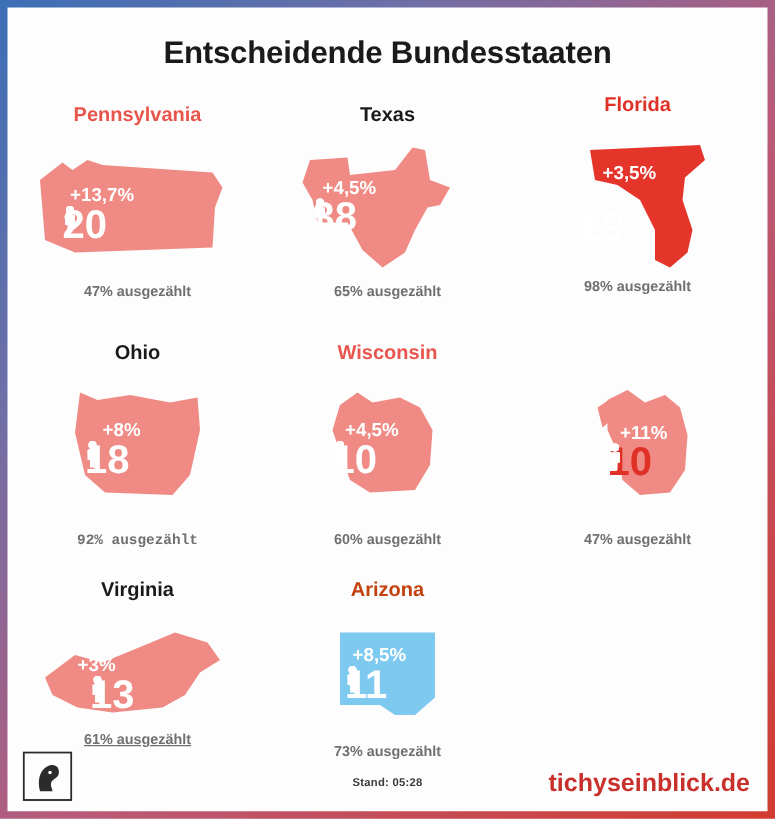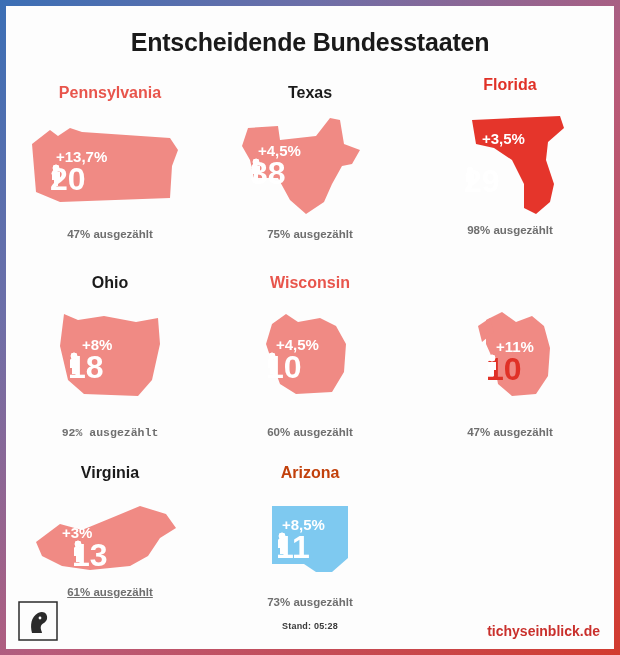--- a/index.html
+++ b/index.html
@@ -107,21 +107,21 @@
     text-align: center;
     font-size: 9px;
     font-weight: bold;
     color: #3a3a3a;
     letter-spacing: 0.2px;
   }
   #footer-brand {
     position: absolute;
     right: 14px;
     bottom: 10px;
-    font-size: 14px;
+    font-size: 20px;
     font-weight: bold;
     color: #c9302c;
   }
   #logo {
     position: absolute;
     left: 12px;
     bottom: 8px;
     width: 40px;
     height: 40px;
   }
@@ -180,21 +180,21 @@
                 <circle cx="6" cy="4" r="3.2" fill="#fff"></circle>
                 <path d="M2.2,8 h7.6 v8 h-2 v6 h-3.6 v-6 h-2 z" fill="#fff"></path>
               </svg>
             <svg width="12" height="22" viewBox="0 0 12 22">
                 <circle cx="6" cy="4" r="3.2" fill="#fff"></circle>
                 <path d="M2.2,8 h7.6 v8 h-2 v6 h-3.6 v-6 h-2 z" fill="#fff"></path>
               </svg>
           </span>
         </div>
       </div>
-      <div class="counted">75% ausgezählt</div>
+      <div class="counted">65% ausgezählt</div>
     </div>
 
     <div class="card" style="left:414px; top:70px;">
       <div class="state-name" style="color:#e03127;">Florida</div>
       <div class="shape-wrap" style="height:128px;">
         <svg width="180" height="128" viewBox="0 0 180 128" aria-hidden="true">
           <path d="M52,22 L140,18 L144,30 L128,44 L126,62 L134,86 L130,104 L116,116 L104,110 L104,86 L92,62 L74,50 L56,46 Z" fill="#e5352b"></path>
         </svg>
         <div class="pct-lead" style="left:62px; top:32px;">+3,5%</div>
         <div class="ev-row" style="left:44px; top:68px;">

